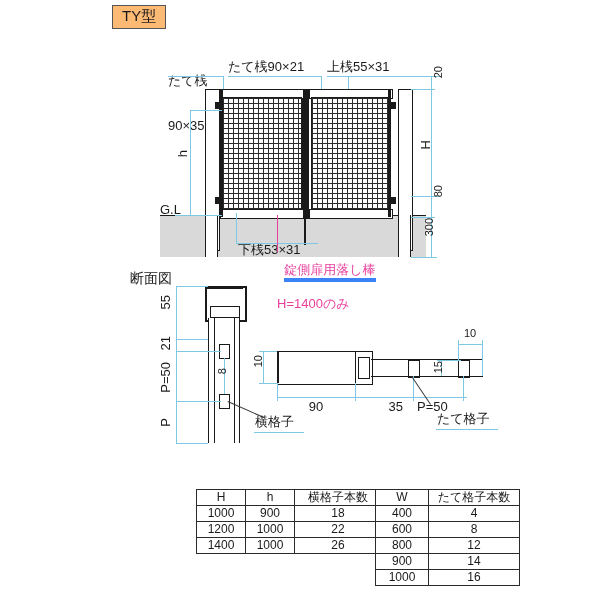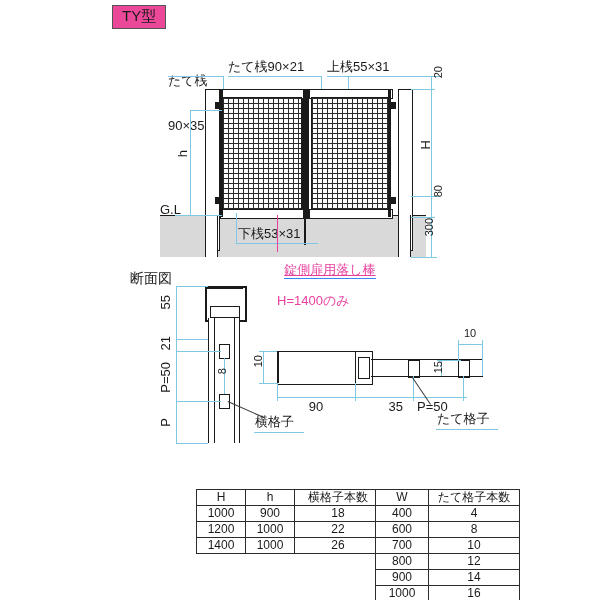--- a/index.html
+++ b/index.html
@@ -7,21 +7,21 @@
        font-family:"Liberation Sans","DejaVu Sans",sans-serif;color:#1a1a1a;}
   .abs{position:absolute;}
   .txt{font-size:13px;line-height:1.15;white-space:pre;color:#1a1a1a;}
   .txt-sm{font-size:11px;}
   .txt-mag{color:#e83f9e;}
   .vert{writing-mode:vertical-rl;transform:rotate(180deg);white-space:pre;}
   .dimline{background:#7ec8e3;}
   .dimline-h{height:1px;}
   .dimline-v{width:1px;}
   .blk{background:#1a1a1a;}
-  .title-box{border:1px solid #555;padding:1px 9px 2px 9px;font-size:15px;background:#ec4899;}
+  .title-box{border:1px solid #555;padding:1px 9px 2px 9px;font-size:15px;background:#fdba74;}
   .ground{background:#d9d9d9;}
   table.dt{border-collapse:collapse;font-size:12px;background:#fff;}
   table.dt td,table.dt th{border:1px solid #2b2b2b;text-align:center;
       padding:0px 3px;font-weight:normal;height:15px;line-height:15px;}
   .post{background:#fff;border:1px solid #1a1a1a;}
   .rail{background:#fff;border:1px solid #1a1a1a;}
   .panel{background:#ffffff;border:1px solid #1a1a1a;
      background-image:
         repeating-linear-gradient(to right,#2b2b2b 0 1px,transparent 1px 5px),
         repeating-linear-gradient(to bottom,#2b2b2b 0 1px,transparent 1px 5px);
@@ -76,26 +76,26 @@
 <div class="abs blk" style="left:388px;top:89px;width:3px;height:128px;"></div>
 
 <div class="abs blk" style="left:215px;top:102px;width:5px;height:7px;"></div>
 <div class="abs blk" style="left:215px;top:197px;width:5px;height:7px;"></div>
 <div class="abs blk" style="left:391px;top:102px;width:5px;height:7px;"></div>
 <div class="abs blk" style="left:391px;top:197px;width:5px;height:7px;"></div>
 
 <div class="abs" style="left:205px;top:215px;width:13px;height:42px;background:#fff;border-left:1px solid #1a1a1a;border-right:1px solid #1a1a1a;box-sizing:border-box;"></div>
 <div class="abs" style="left:398px;top:215px;width:13px;height:42px;background:#fff;border-left:1px solid #1a1a1a;border-right:1px solid #1a1a1a;box-sizing:border-box;"></div>
 
-<div class="abs txt" style="left:238px;top:227px;">下桟53×31</div>
+<div class="abs txt" style="left:238px;top:243px;">下桟53×31</div>
 <div class="abs dimline dimline-h" style="left:236px;top:243px;width:82px;"></div>
 <div class="abs dimline dimline-v" style="left:236px;top:213px;height:30px;"></div>
 
 <div class="abs txt txt-mag" style="left:277px;top:248px;">
-  <div style="border-bottom:1px solid #3b82f6;display:inline-block;text-decoration:underline;">錠側扉用落し棒</div>
+  <div style="border-bottom:4px solid #3b82f6;display:inline-block;">錠側扉用落し棒</div>
   <div>H=1400のみ</div>
 </div>
 <div class="abs" style="left:277px;top:215px;width:1px;height:37px;background:#e83f9e;"></div>
 
 <div class="abs dimline dimline-v" style="left:190px;top:110px;height:105px;"></div>
 <div class="abs dimline dimline-h" style="left:190px;top:110px;width:32px;"></div>
 <div class="abs dimline dimline-h" style="left:175px;top:215px;width:47px;"></div>
 <div class="abs txt vert" style="left:176px;top:150px;">h</div>
 
 <div class="abs dimline dimline-v" style="left:431px;top:89px;height:128px;"></div>
@@ -218,24 +218,20 @@
   <tbody>
     <tr>
       <td>400</td>
       <td>4</td>
     </tr>
     <tr>
       <td>600</td>
       <td>8</td>
     </tr>
     <tr>
-      <td>700</td>
-      <td>10</td>
-    </tr>
-    <tr>
       <td>800</td>
       <td>12</td>
     </tr>
     <tr>
       <td>900</td>
       <td>14</td>
     </tr>
     <tr>
       <td>1000</td>
       <td>16</td>

